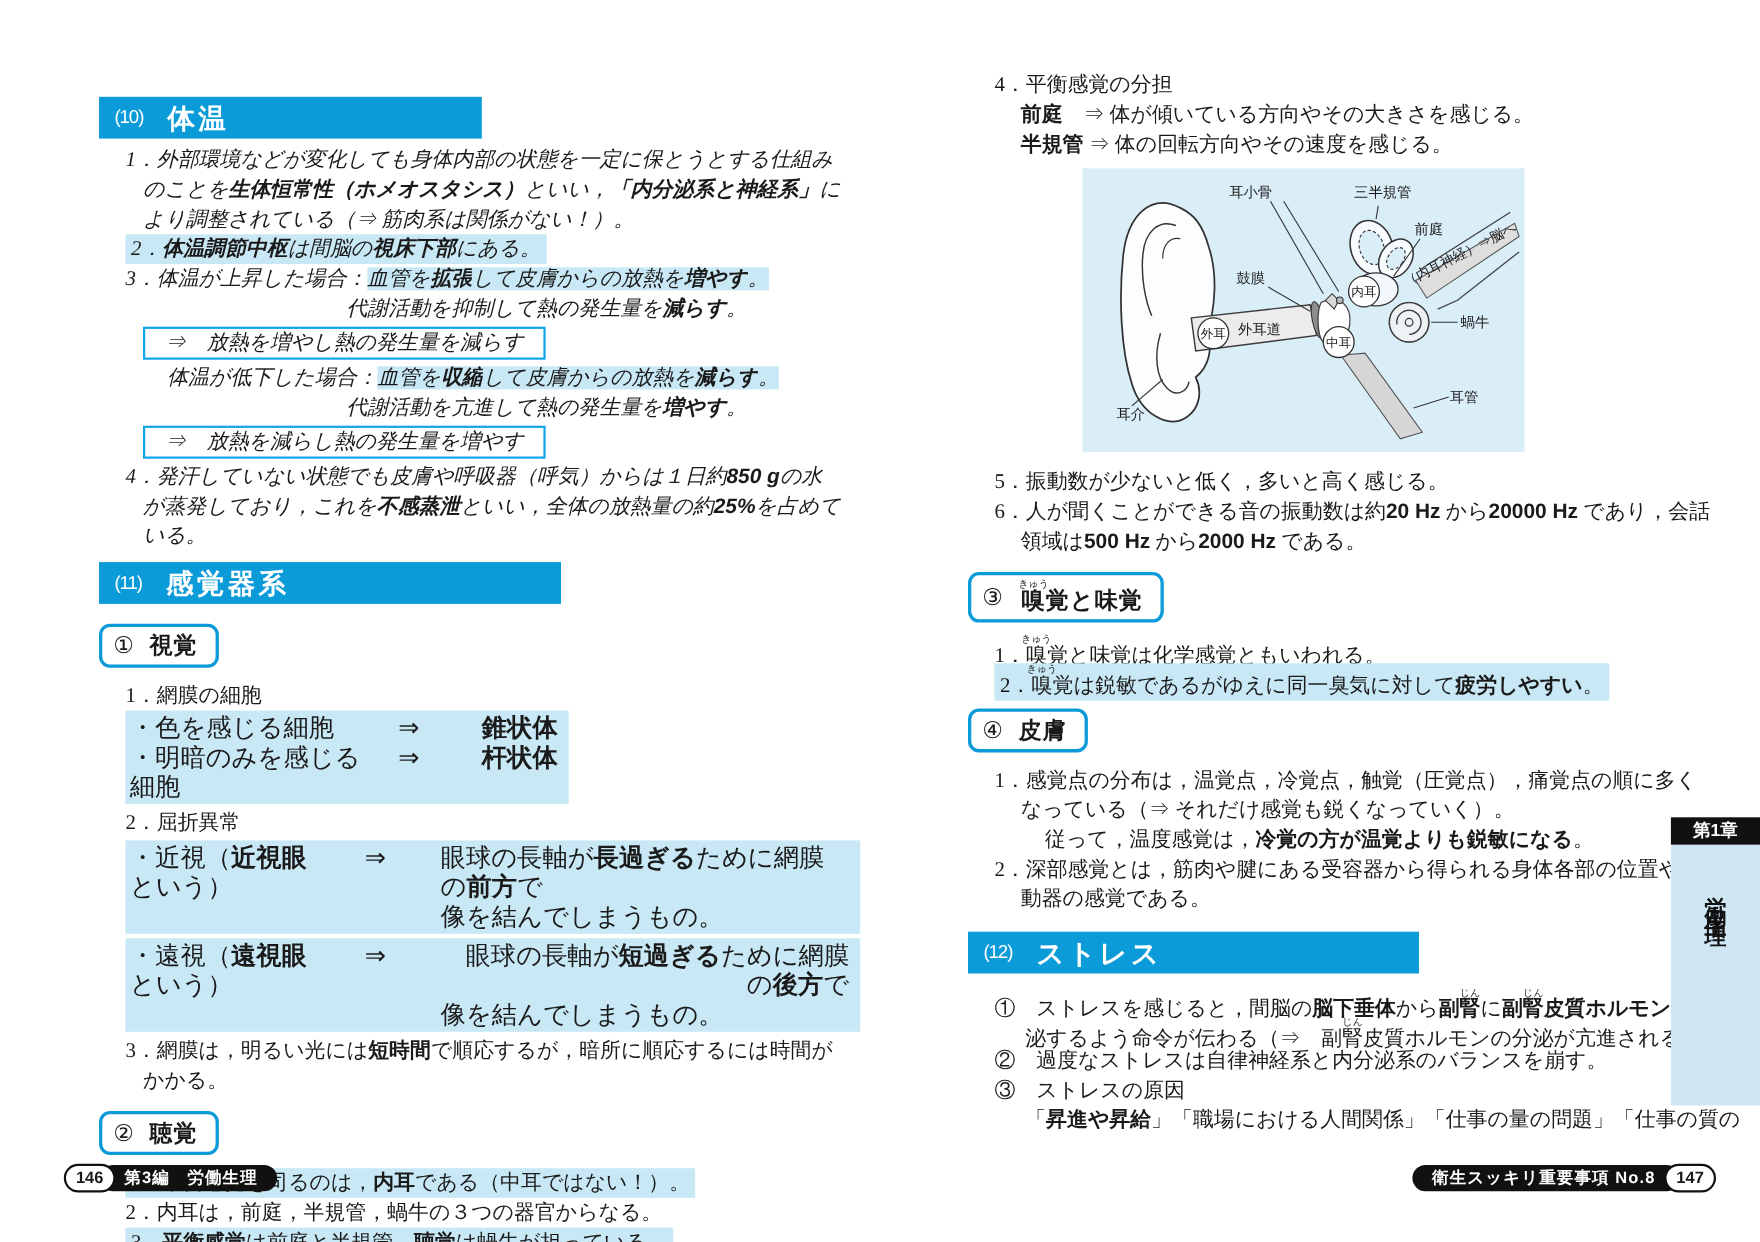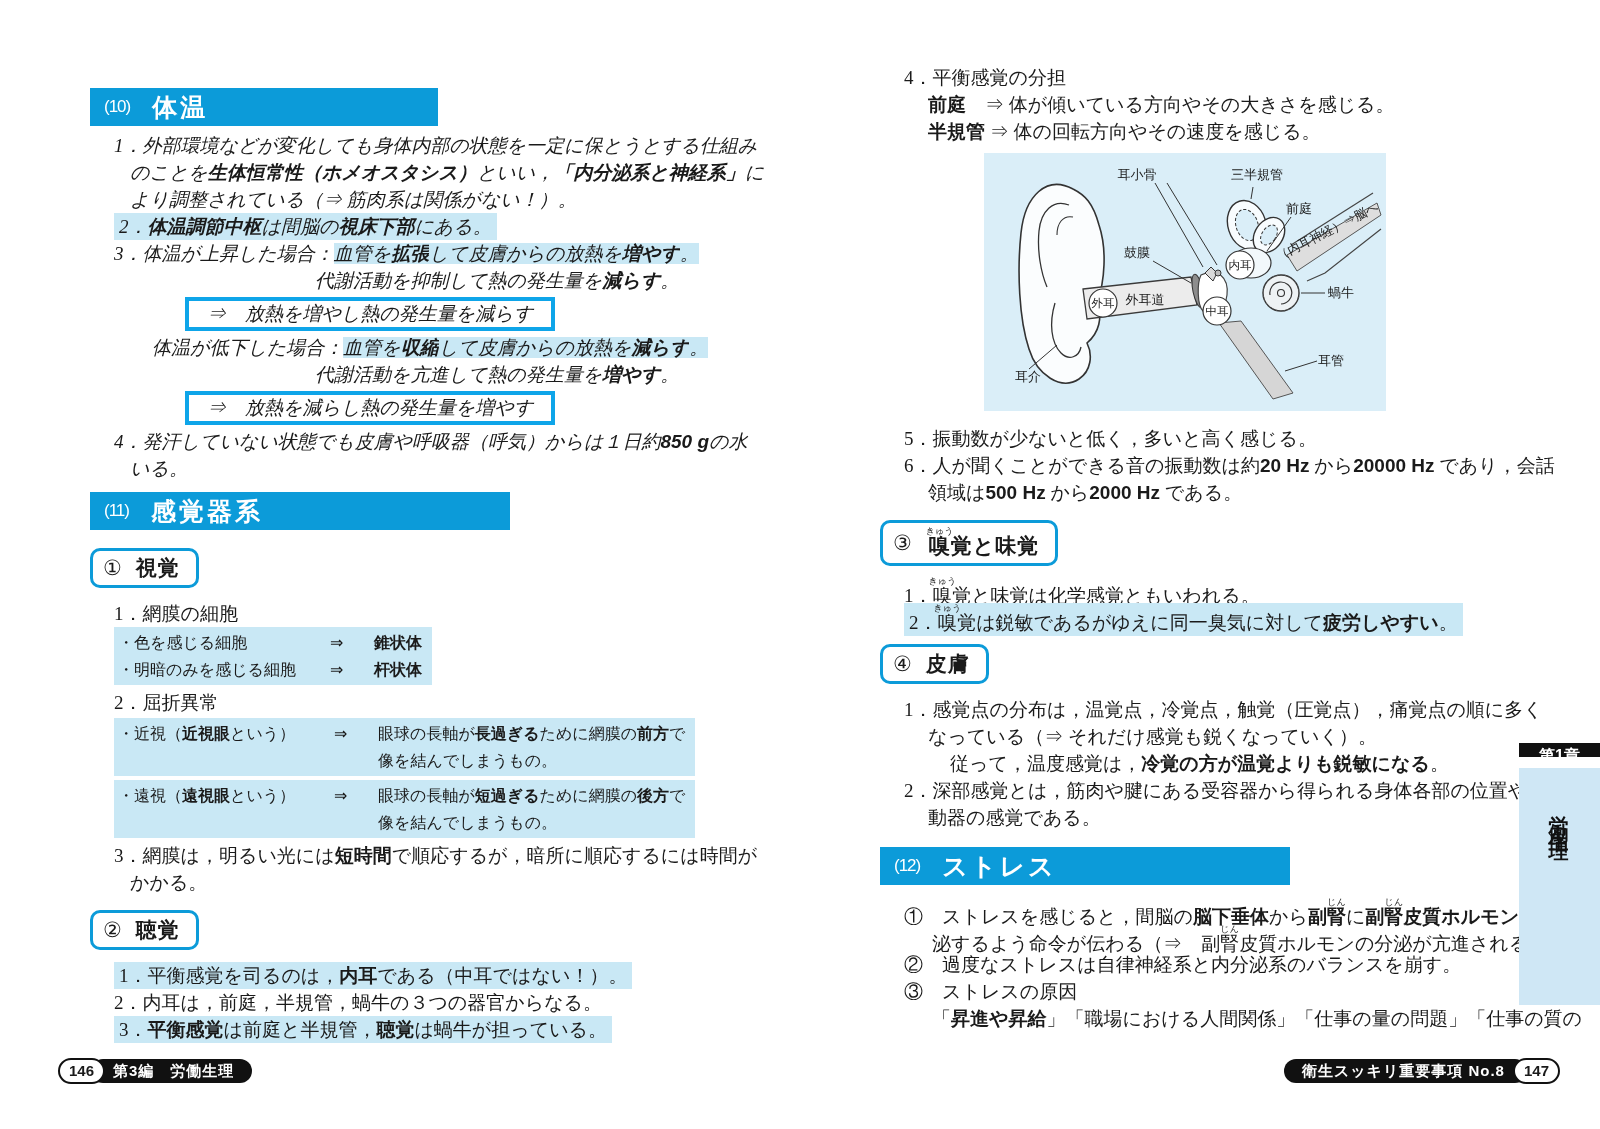--- a/index.html
+++ b/index.html
@@ -35,45 +35,45 @@
   .htitle{font-size:25px;font-weight:700;letter-spacing:3px;}
 
   
   .bhead{display:inline-flex;align-items:center;gap:14px;border:3px solid var(--accent);
     border-radius:10px;background:#fff;padding:3px 16px 3px 10px;
     font-family:"Liberation Sans",sans-serif;}
   .bnum{font-size:21px;font-weight:400;}
   .btitle{font-size:21px;font-weight:700;letter-spacing:1px;}
 
   
-  .abox{display:inline-block;border:4px solid #0ea5e9;padding:0 18px;font-size:19px;
-    line-height:26px;margin:3px 0 3px 95px;}
+  .abox{display:inline-block;border:2px solid #0ea5e9;padding:0 18px;font-size:19px;
+    line-height:26px;margin:3px 0 3px 40px;}
 
   
   .vblock{background:var(--hl);margin-left:24px;width:fit-content;padding:2px 10px 2px 4px;}
-  .vrow{display:flex;font-size:16px;line-height:27px;}
+  .vrow{display:flex;font-size:23px;line-height:27px;gap:32px;}
   .vlabel{width:212px;}
   .vlabel2{width:216px;}
   .varrow{width:44px;}
 
   
   .diagram{background:var(--diagram-bg);width:402px;height:258px;margin:8px 0 0 104px;}
   .diagram text{font-family:"Liberation Serif",serif;fill:#1a1a1a;}
 
   
   .footer{position:absolute;display:flex;align-items:center;font-family:"Liberation Sans",sans-serif;}
   .page-pill{position:relative;z-index:2;background:#fff;border:2px solid #111;border-radius:13px;
     padding:0 9px;height:22px;line-height:22px;font-weight:700;font-size:15px;}
   .label-pill{background:#111;color:#fff;border-radius:13px;height:24px;line-height:24px;
     padding:0 18px;font-size:15px;font-weight:700;letter-spacing:1px;}
   .label-pill.after{margin-left:-14px;padding-left:22px;}
   .label-pill.before{margin-right:-14px;padding-right:22px;z-index:1;}
 
   
-  .tab-chapter{position:absolute;left:1519px;top:743px;width:81px;height:14px;background:#111;
+  .tab-chapter{position:absolute;left:1519px;top:743px;width:81px;height:25px;background:#111;
     color:#fff;font-family:"Liberation Sans",sans-serif;font-weight:700;font-size:16px;
     text-align:center;line-height:25px;}
   .tab-body{position:absolute;left:1519px;top:768px;width:81px;height:237px;background:var(--tab-bg);
     display:flex;justify-content:center;}
   .tab-body span{writing-mode:vertical-rl;font-family:"Liberation Sans",sans-serif;font-weight:700;
     font-size:20px;letter-spacing:9px;margin-top:30px;color:#111;}
 </style>
 </head>
 <body>
 
@@ -89,20 +89,21 @@
     <div class="line p40"><span class="rich"><span>のことを</span><span class="b">生体恒常性（ホメオスタシス）</span><span>といい，</span><span class="b">「内分泌系と神経系」</span><span>に</span></span></div>
     <div class="line p40"><span class="rich"><span>より調整されている（⇒ 筋肉系は関係がない！）。</span></span></div>
     <div class="line p24"><span class="rich fill-hl"><span>2．</span><span class="b">体温調節中枢</span><span>は間脳の</span><span class="b">視床下部</span><span>にある。</span></span></div>
     <div class="line p24"><span class="rich"><span>3．体温が上昇した場合：</span><span class="hl">血管を</span><span class="b hl">拡張</span><span class="hl">して皮膚からの放熱を</span><span class="b hl">増やす</span><span class="hl">。</span></span></div>
     <div class="line p225"><span class="rich"><span>代謝活動を抑制して熱の発生量を</span><span class="b">減らす</span><span>。</span></span></div>
     <div><span class="abox rich"><span>⇒　放熱を増やし熱の発生量を減らす</span></span></div>
     <div class="line p62"><span class="rich"><span>体温が低下した場合：</span><span class="hl">血管を</span><span class="b hl">収縮</span><span class="hl">して皮膚からの放熱を</span><span class="b hl">減らす</span><span class="hl">。</span></span></div>
     <div class="line p225"><span class="rich"><span>代謝活動を亢進して熱の発生量を</span><span class="b">増やす</span><span>。</span></span></div>
     <div><span class="abox rich"><span>⇒　放熱を減らし熱の発生量を増やす</span></span></div>
     <div class="line p24"><span class="rich"><span>4．発汗していない状態でも皮膚や呼吸器（呼気）からは１日約</span><span class="b">850 g</span><span>の水</span></span></div>
+    <div class="line p40"><span class="rich"><span>が蒸発しており，これを</span><span class="b">不感蒸泄</span><span>といい，全体の放熱量の約</span><span class="b">25%</span><span>を占めて</span></span></div>
     <div class="line p40"><span class="rich"><span>いる。</span></span></div>
   </div>
 
   <div class="hbar" style="width:420px;margin-top:10px;">
     <span class="hnum">(11)</span>
     <span class="htitle">感覚器系</span>
   </div>
 
   <div style="margin-top:18px;">
     <span class="bhead">

